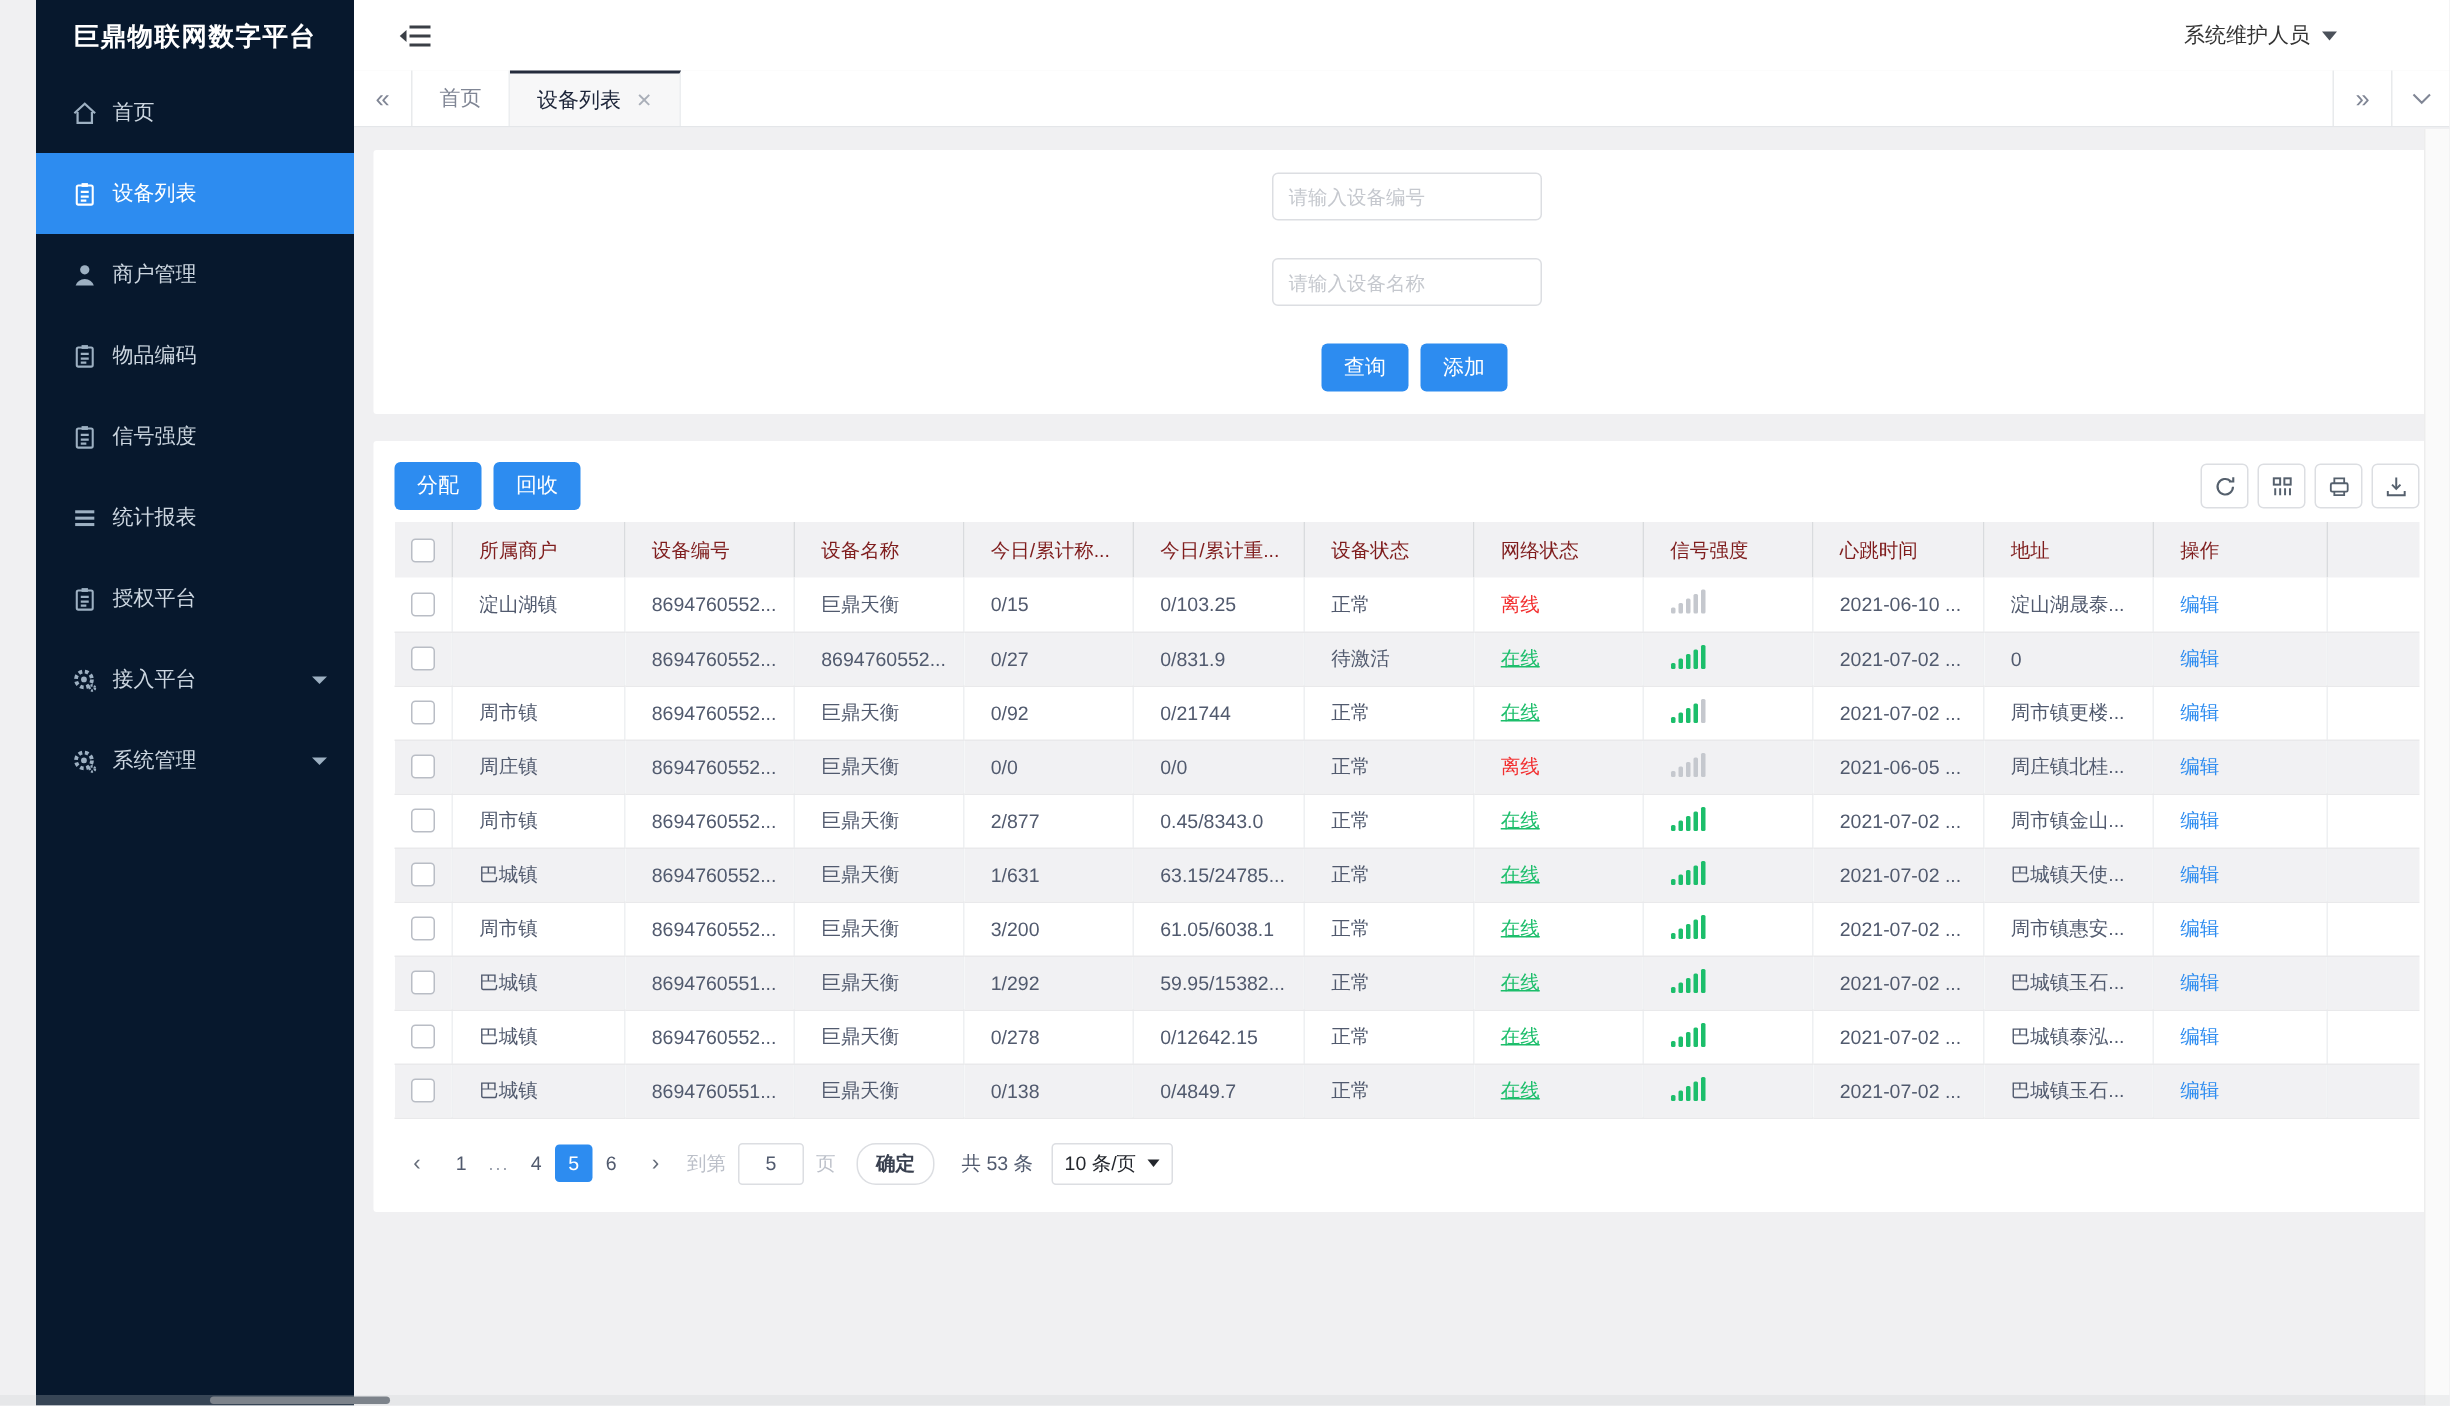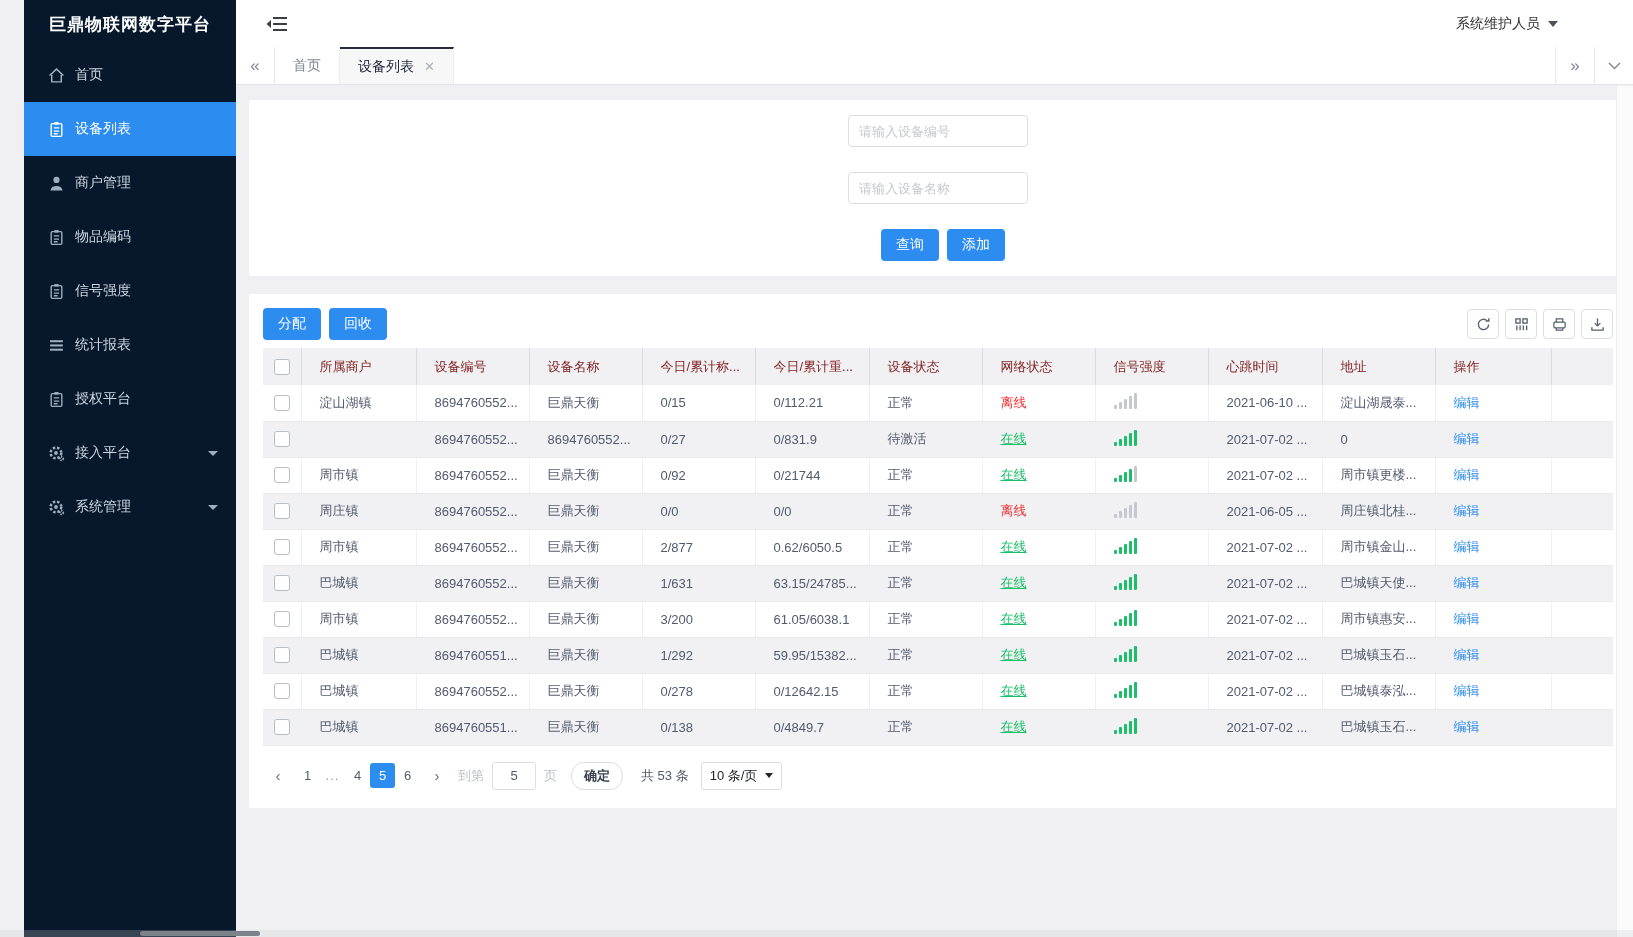--- a/index.html
+++ b/index.html
@@ -342,21 +342,21 @@
                 <th class="pad-col"></th>
             </tr>
           </thead>
           <tbody>
               <tr>
     <td class="cb-col"><span class="cb"></span></td>
     <td>淀山湖镇</td>
     <td>8694760552...</td>
     <td>巨鼎天衡</td>
     <td>0/15</td>
-    <td>0/112.21</td>
+    <td>0/103.25</td>
     <td>正常</td>
     <td class="st-offline">离线</td>
     <td><span class="signal">
                     <i style="height: 4px;"></i>
                     <i style="height: 7px;"></i>
                     <i style="height: 10px;"></i>
                     <i style="height: 13px;"></i>
                     <i style="height: 16px;"></i>
                   </span></td>
     <td>2021-06-10 ...</td>
@@ -426,21 +426,21 @@
     <td>周庄镇北桂...</td>
     <td><a class="edit">编辑</a></td>
     <td class="pad-col"></td>
   </tr>
               <tr>
     <td class="cb-col"><span class="cb"></span></td>
     <td>周市镇</td>
     <td>8694760552...</td>
     <td>巨鼎天衡</td>
     <td>2/877</td>
-    <td>0.62/6050.5</td>
+    <td>0.45/8343.0</td>
     <td>正常</td>
     <td class="st-online">在线</td>
     <td><span class="signal">
                     <i class="on" style="height: 4px;"></i>
                     <i class="on" style="height: 7px;"></i>
                     <i class="on" style="height: 10px;"></i>
                     <i class="on" style="height: 13px;"></i>
                     <i class="on" style="height: 16px;"></i>
                   </span></td>
     <td>2021-07-02 ...</td>

